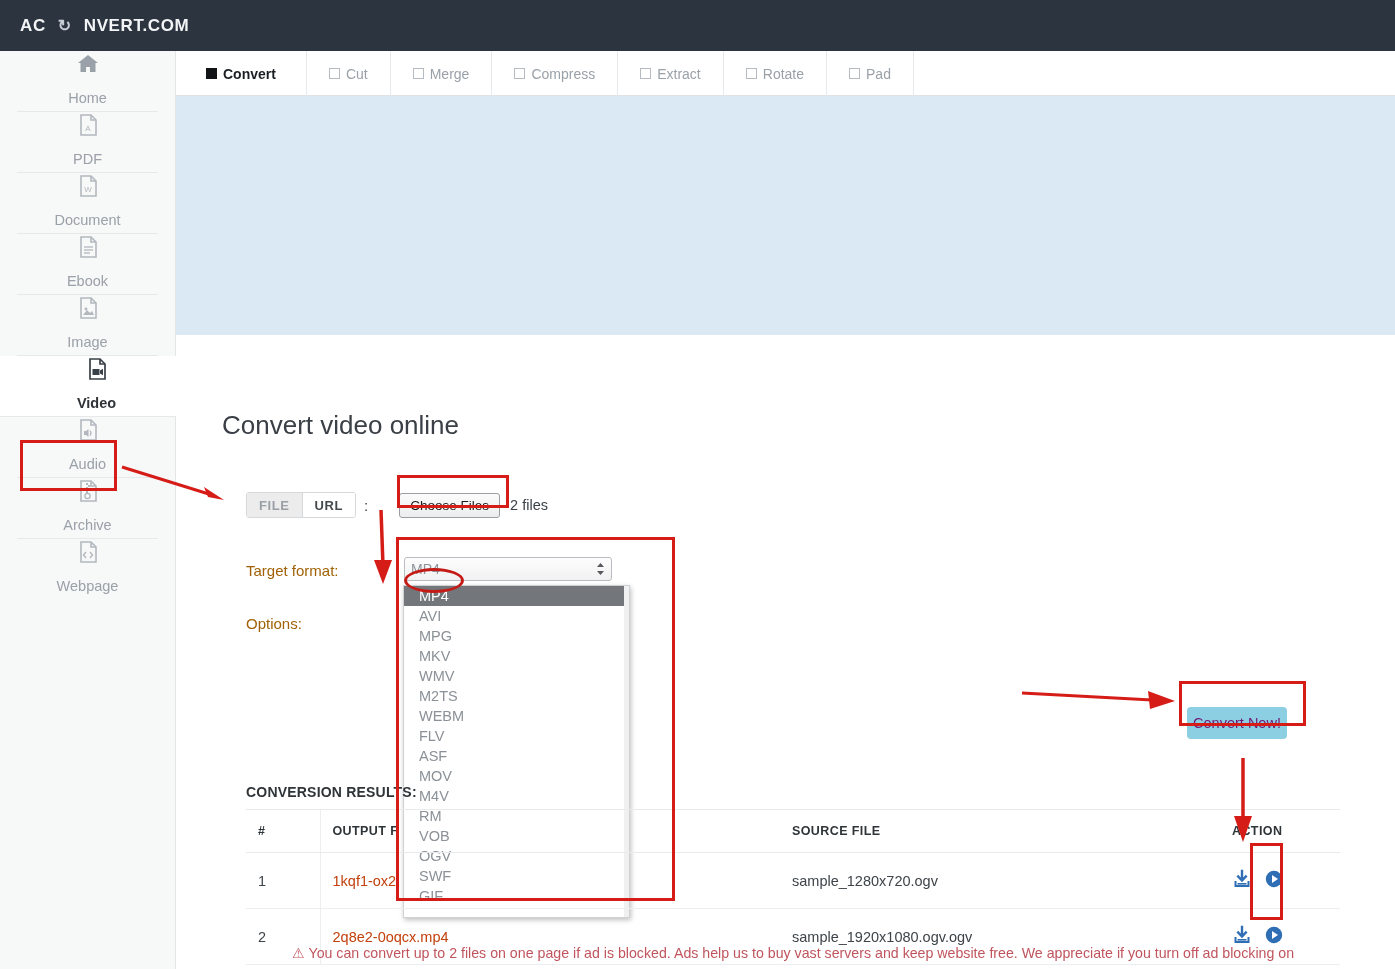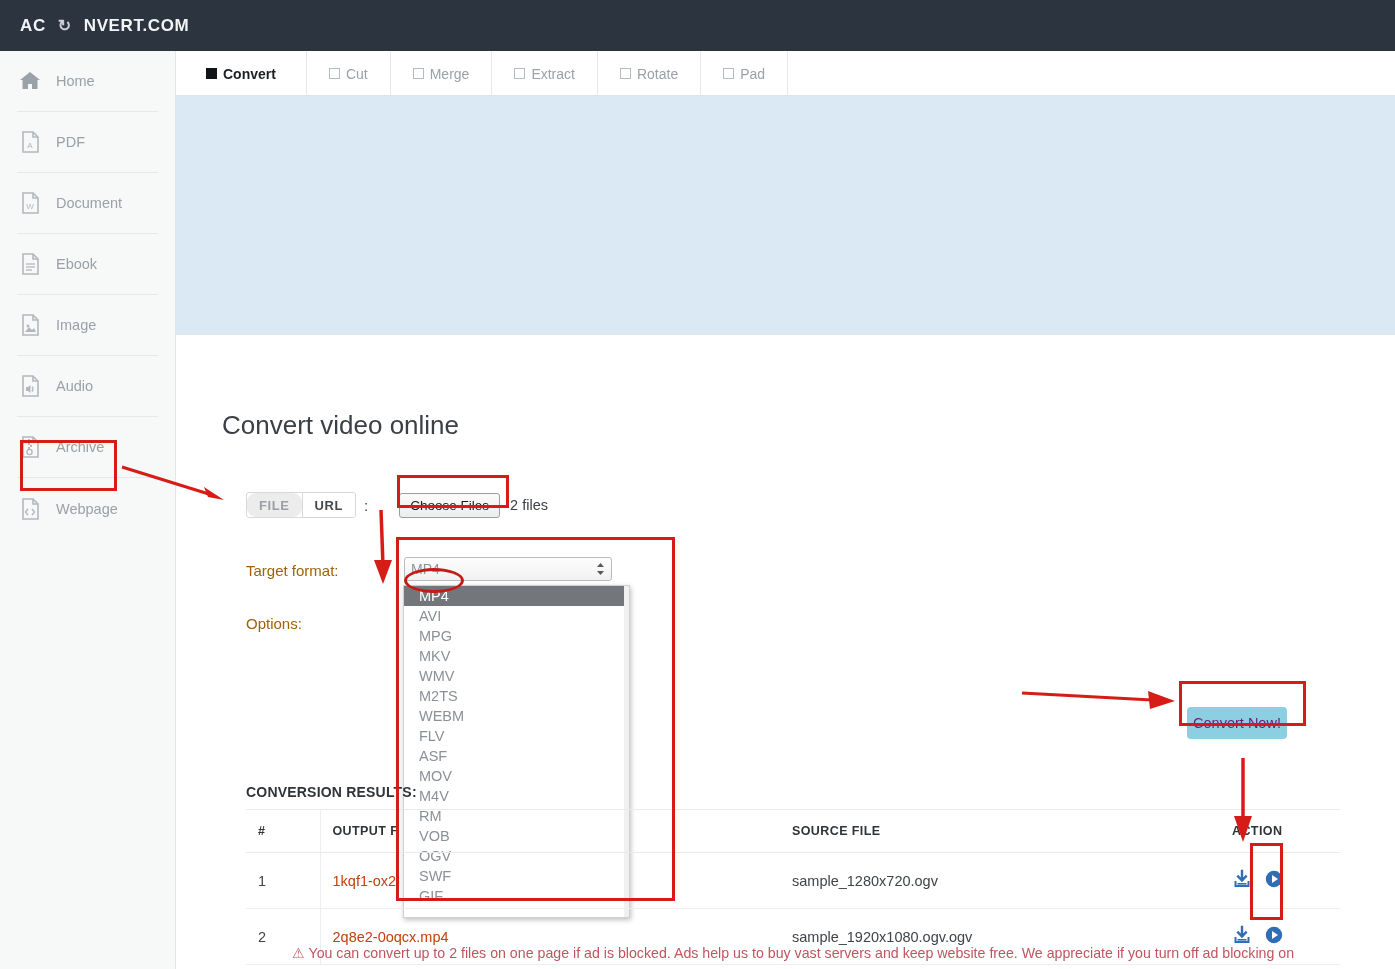--- a/index.html
+++ b/index.html
@@ -44,20 +44,21 @@
   .side-item {
     position: relative;
     height: 61px;
     margin: 0 17px;
     display: flex; align-items: center;
     gap: 13px;
     border-bottom: 1px solid #e6e8e9;
     color: #9aa1a8;
     font-size: 14.5px;
     cursor: pointer;
+    flex-direction: column;
   }
   .side-item:last-child { border-bottom: none; }
   .side-item .side-ico {
     width: 26px; height: 26px;
     display: flex; align-items: center; justify-content: center;
     flex: 0 0 26px;
   }
   .side-item.active {
     color: #2f3438;
     font-weight: bold;
@@ -128,21 +129,21 @@
     overflow: hidden;
     height: 26px;
   }
   .seg div {
     padding: 0 12px;
     font-size: 13px; font-weight: bold;
     letter-spacing: .6px;
     display: flex; align-items: center;
     cursor: pointer;
   }
-  .seg .seg-file { background: #ececec; color: #9aa0a6; border-radius: 9px; }
+  .seg .seg-file { background: #ececec; color: #9aa0a6; }
   .seg .seg-url  { background: #ffffff; color: #44494e; border-left: 1px solid #d5d9dc; }
   #colon1 { margin-left: 8px; font-size: 15px; color: #3a4046; }
 
   #choose-files {
     margin-left: 31px;
     height: 25px;
     padding: 0 10px;
     font-size: 13.5px;
     color: #1a1a1a;
     background: linear-gradient(#fbfbfb,#eceded);
@@ -347,20 +348,31 @@
       <svg width="24" height="24" viewBox="0 0 24 24">
         <path class="doc-body" d="M5 2 H15 L20 7 V22 H5 Z" fill="none" stroke="#b2b8be" stroke-width="1.6"></path>
         <path d="M15 2 L15 7 L20 7" fill="none" stroke="#b2b8be" stroke-width="1.6"></path>
         <circle cx="10" cy="13" r="1.4" fill="#b2b8be"></circle>
         <path d="M7 19 L11 14 L14 17 L16 15 L18 19 Z" fill="#b2b8be"></path>
       </svg>
     </span>
     <span>Image</span>
   </div>
 
+  <div class="side-item active">
+    <span class="side-ico">
+      <svg width="24" height="24" viewBox="0 0 24 24">
+        <path class="doc-body" d="M5 2 H15 L20 7 V22 H5 Z" fill="none" stroke="#3a4047" stroke-width="1.7"></path>
+        <path d="M15 2 L15 7 L20 7" fill="none" stroke="#3a4047" stroke-width="1.7"></path>
+        <rect class="doc-fill" x="7.5" y="12" width="7" height="6" fill="#3a4047"></rect>
+        <path class="doc-fill" d="M15 13.5 L18 11.8 L18 18.2 L15 16.5 Z" fill="#3a4047"></path>
+      </svg>
+    </span>
+    <span>Video</span>
+  </div>
 
   <div class="side-item">
     <span class="side-ico">
       <svg width="24" height="24" viewBox="0 0 24 24">
         <path class="doc-body" d="M5 2 H15 L20 7 V22 H5 Z" fill="none" stroke="#b2b8be" stroke-width="1.6"></path>
         <path d="M15 2 L15 7 L20 7" fill="none" stroke="#b2b8be" stroke-width="1.6"></path>
         <path d="M8 13 L10 13 L12.5 11 L12.5 19 L10 17 L8 17 Z" fill="#b2b8be"></path>
         <path d="M14 12.5 A4 4 0 0 1 14 17.5" fill="none" stroke="#b2b8be" stroke-width="1.2"></path>
       </svg>
     </span>
@@ -402,20 +414,24 @@
     <span class="box"></span>
     <span>Convert</span>
   </div>
   <div class="tab">
     <span class="box"></span>
     <span>Cut</span>
   </div>
   <div class="tab">
     <span class="box"></span>
     <span>Merge</span>
+  </div>
+  <div class="tab">
+    <span class="box"></span>
+    <span>Compress</span>
   </div>
   <div class="tab">
     <span class="box"></span>
     <span>Extract</span>
   </div>
   <div class="tab">
     <span class="box"></span>
     <span>Rotate</span>
   </div>
   <div class="tab">

